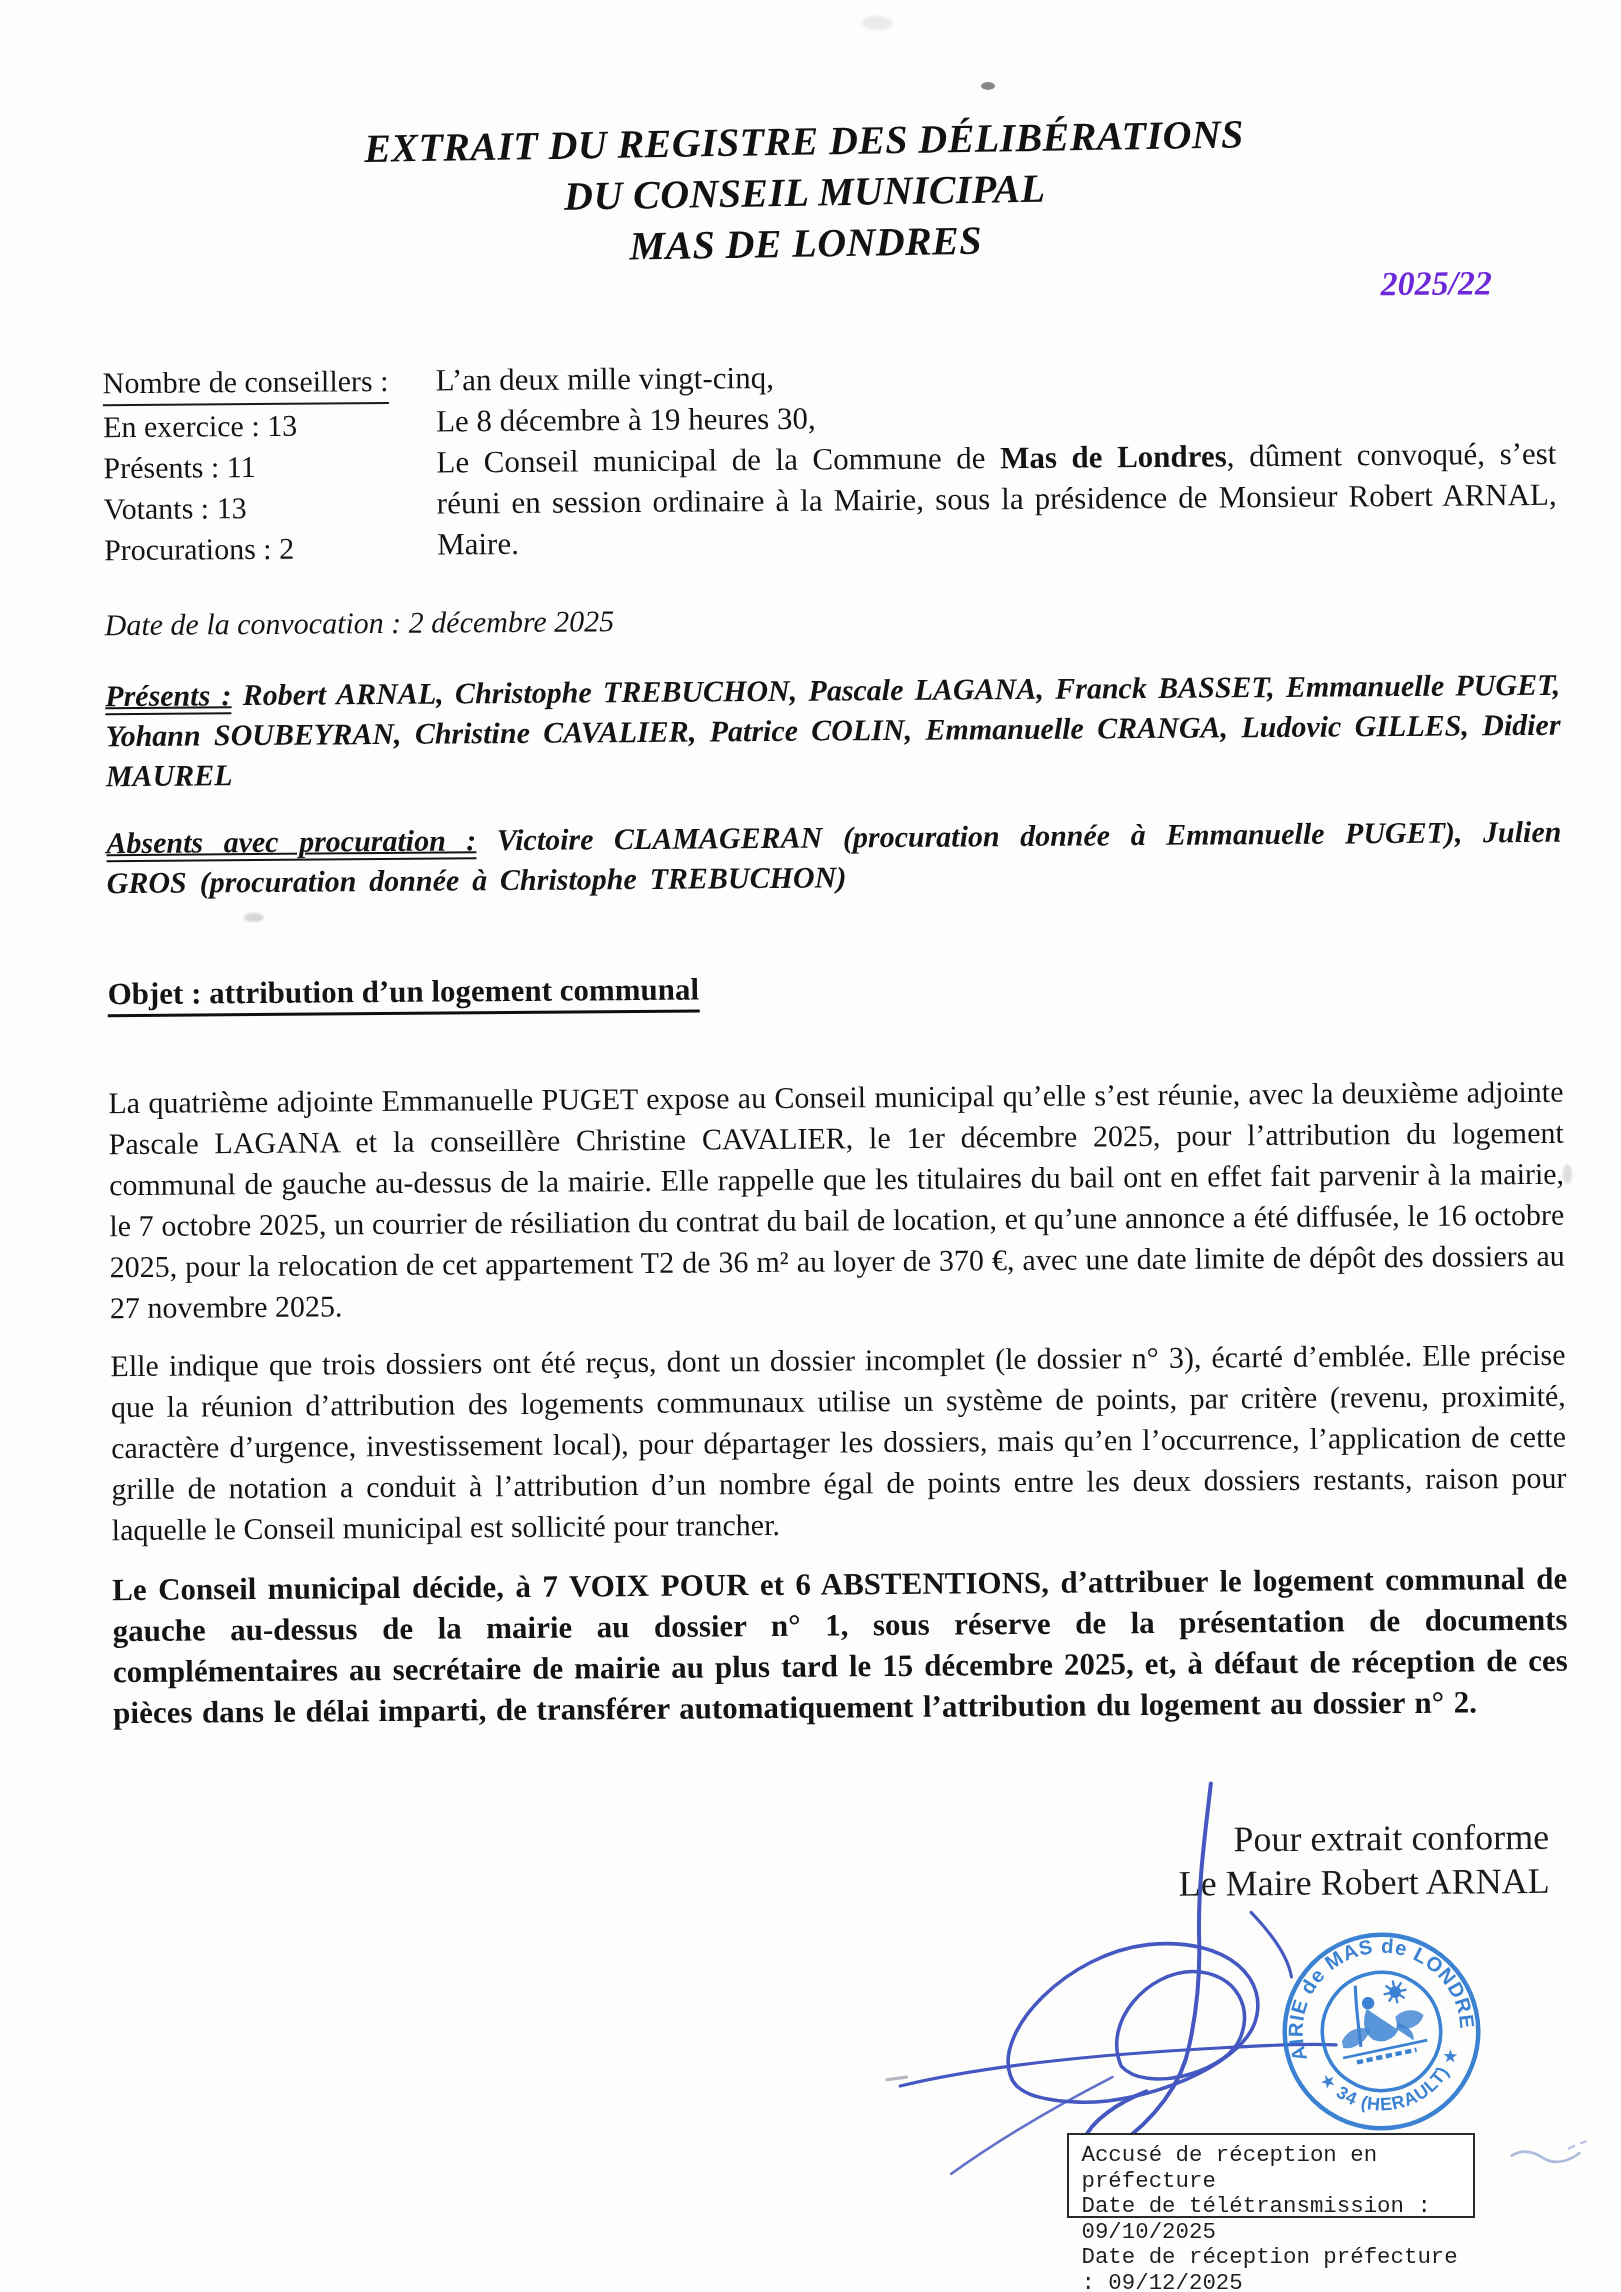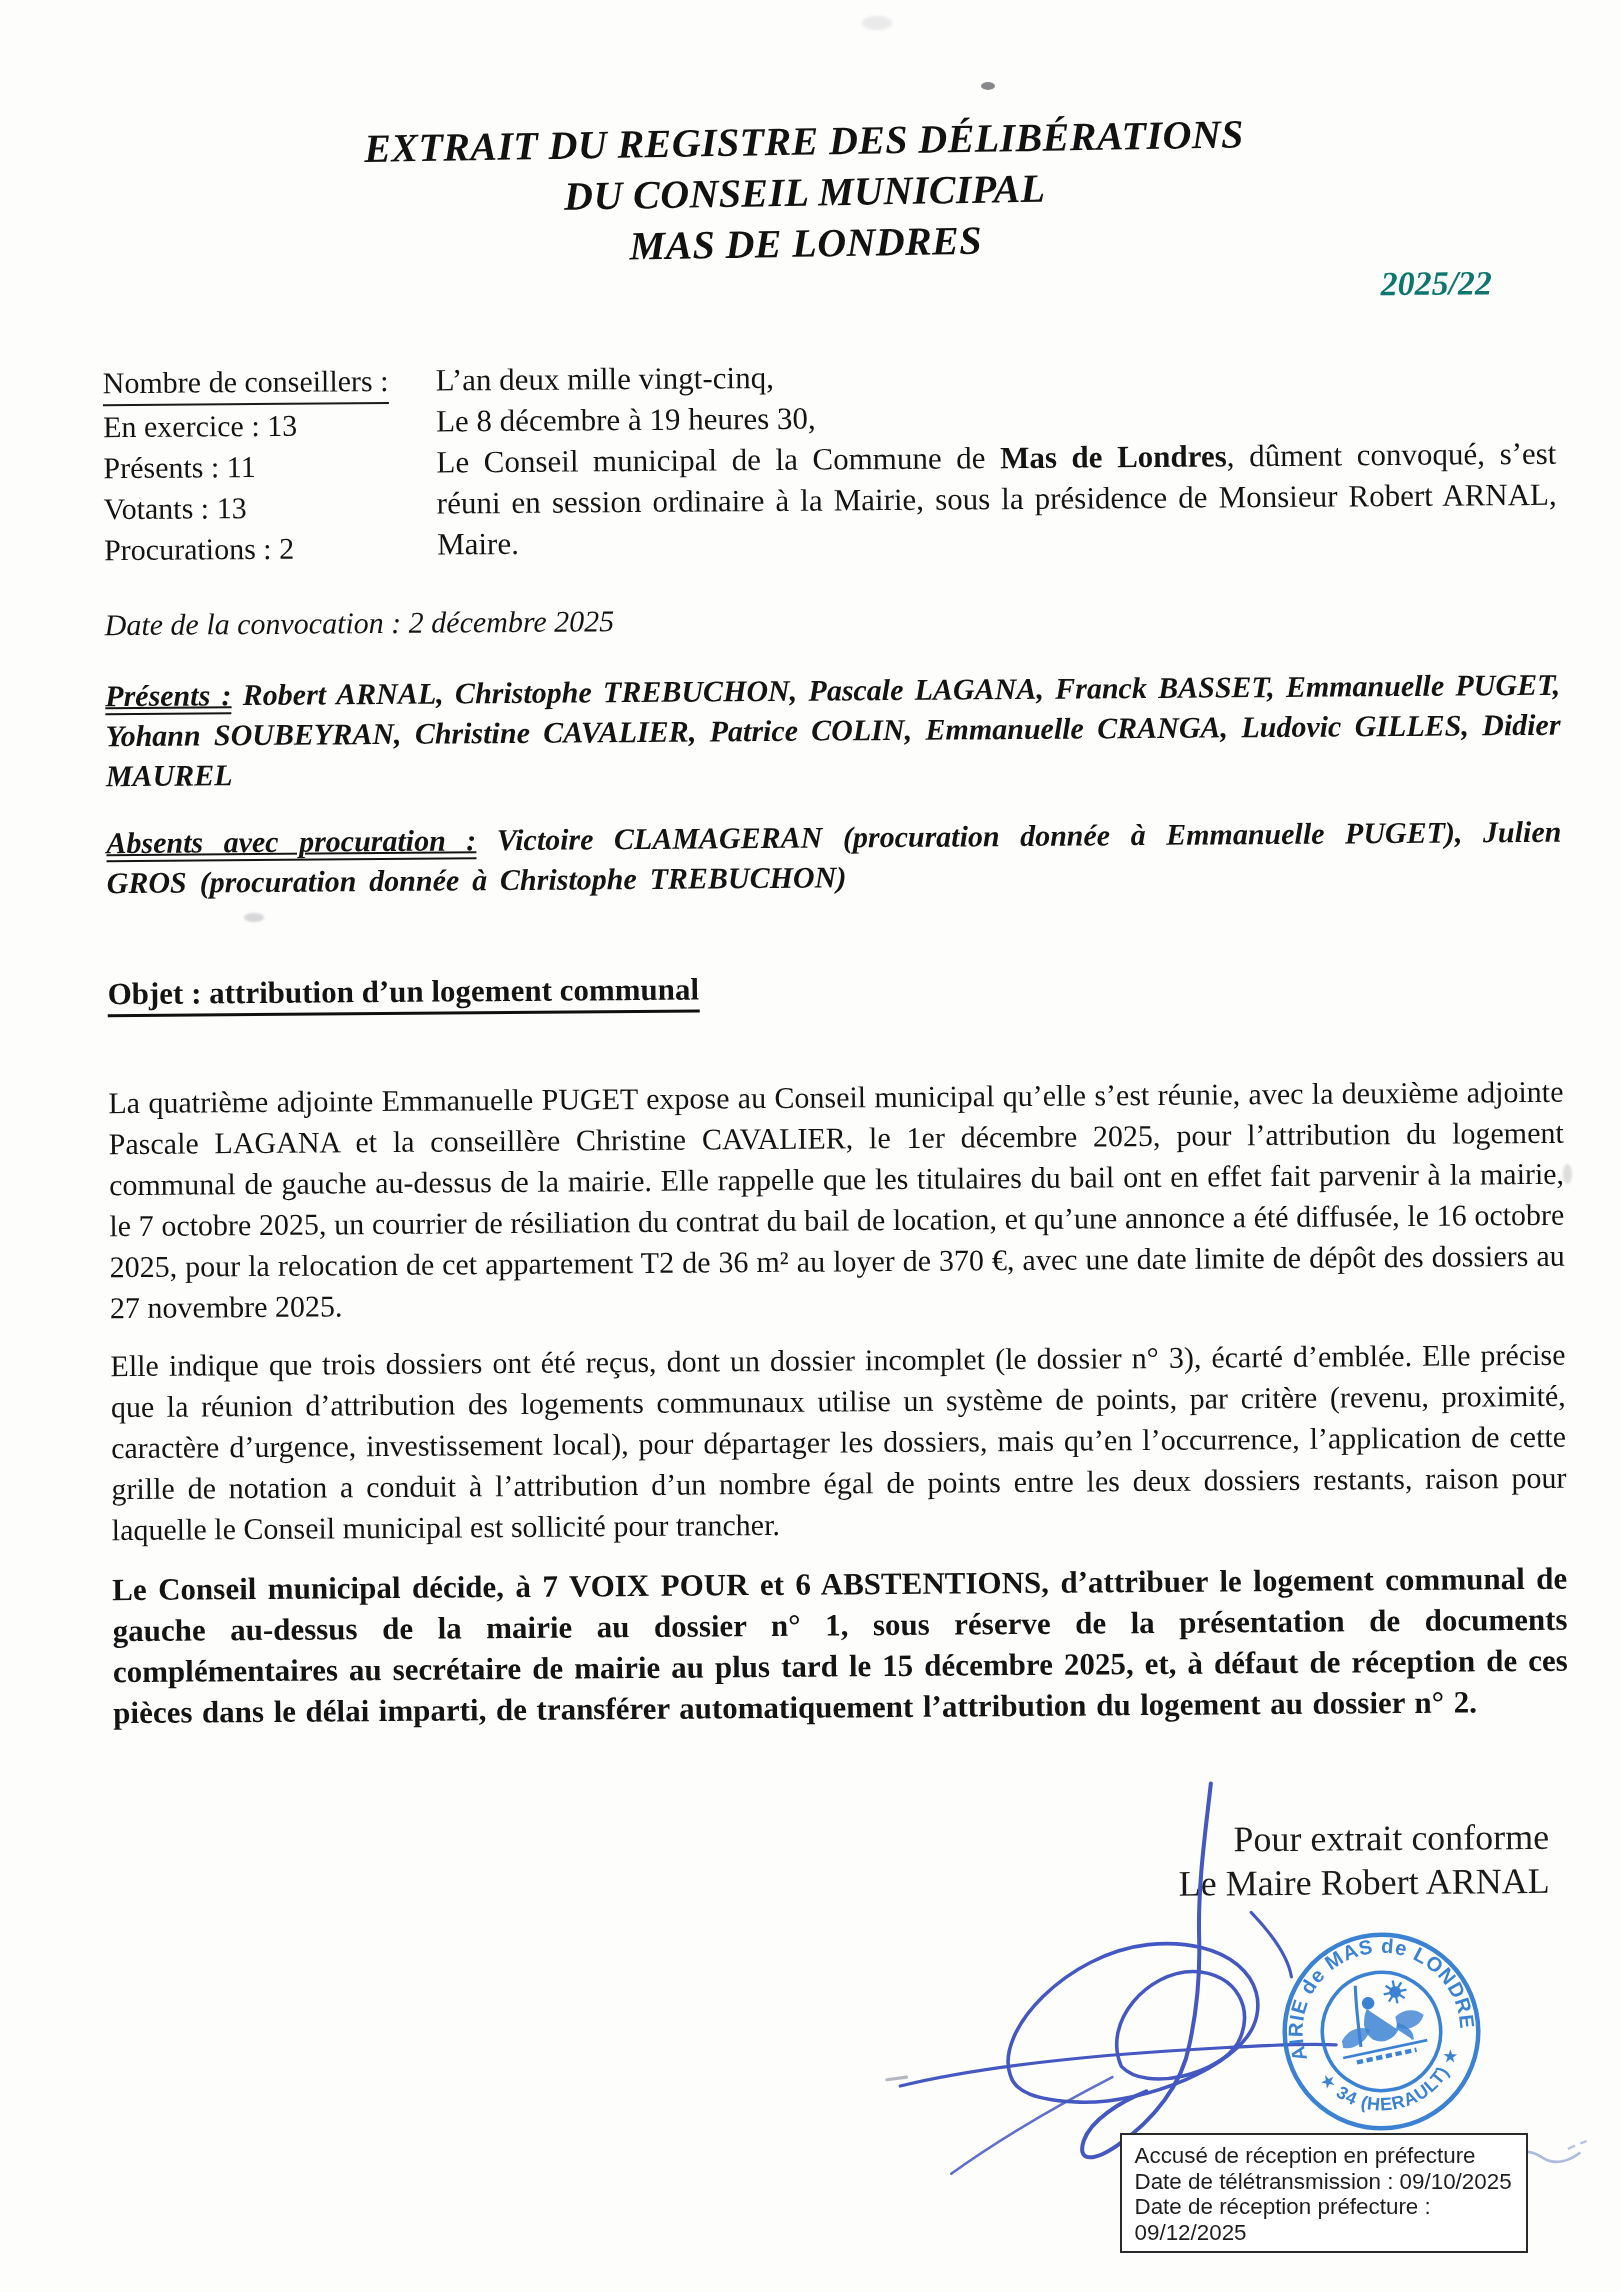--- a/index.html
+++ b/index.html
@@ -23,21 +23,21 @@
     text-align:center;
     font-style:italic;font-weight:700;
     font-size:40px;line-height:51px;
     letter-spacing:0.4px;
     transform:rotate(-0.5deg);
     color:#121212;
   }
   .ref-number{
     position:absolute;top:269px;right:124px;
     font-style:italic;font-weight:700;font-size:34px;
-    color:#0f766e;
+    color:#6d28d9;
   }
   
   .info-row{
     position:absolute;top:356px;left:107px;width:1453px;
     display:flex;
   }
   .counters{width:333px;flex:0 0 333px;font-size:30px;line-height:41px;}
   .counters .heading{display:inline-block;}
   .session{flex:1;font-size:31px;line-height:41px;}
   .session .spar{text-align:justify;margin:0;word-spacing:2.7px;}
@@ -66,25 +66,25 @@
   
   .sig-text{
     position:absolute;top:1820px;right:79px;
     text-align:right;
     font-size:36px;line-height:44px;color:#1b1b1b;
   }
   .sig-svg{position:absolute;left:851px;top:1769px;pointer-events:none;}
   .stamp-svg{position:absolute;left:1265px;top:1915px;pointer-events:none;}
   
   .footer-box{
-    position:absolute;left:1120px;top:2133px;width:408px;height:120px;
+    position:absolute;left:1067px;top:2133px;width:408px;height:85px;
     border:2.7px solid #2a2a2a;
     box-sizing:border-box;
     background:#fff;
-    font-family:Liberation Sans, sans-serif;
+    font-family:Liberation Mono, monospace;
     font-size:22.4px;line-height:25.5px;color:#1d1d1d;
     padding:8px 0 0 12.5px;
   }
   
   .speck{position:absolute;border-radius:50%;}
   .speck-a{left:981px;top:82px;width:14.3px;height:8px;background:rgba(40,40,45,.55);}
   .speck-b{left:244px;top:913px;width:19.7px;height:9px;background:rgba(120,120,125,.28);filter:blur(0.9px);}
   .speck-c{left:1563px;top:1164px;width:9px;height:19.7px;background:rgba(130,130,135,.25);filter:blur(0.9px);}
   .speck-d{left:862px;top:16px;width:30px;height:14.3px;background:rgba(150,150,155,.18);filter:blur(1.8px);}
 </style>

